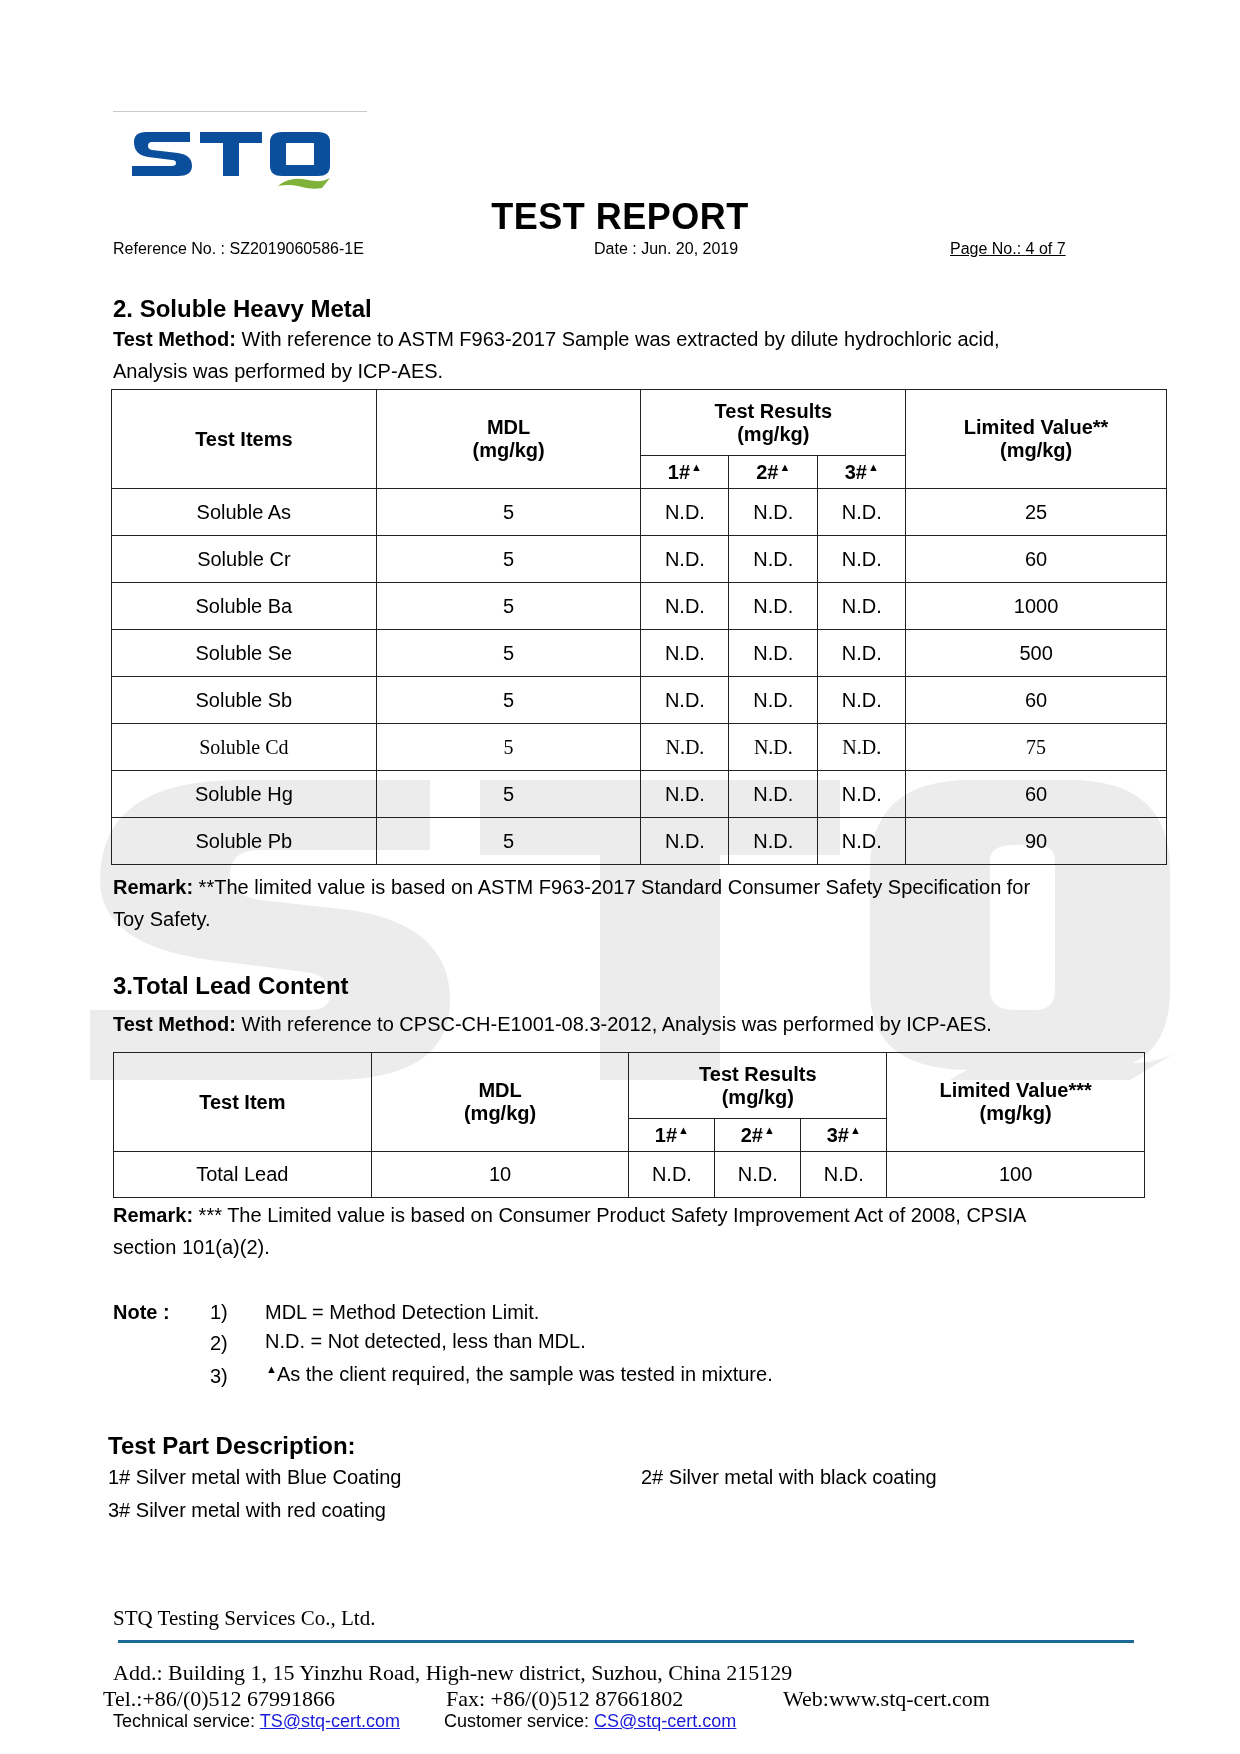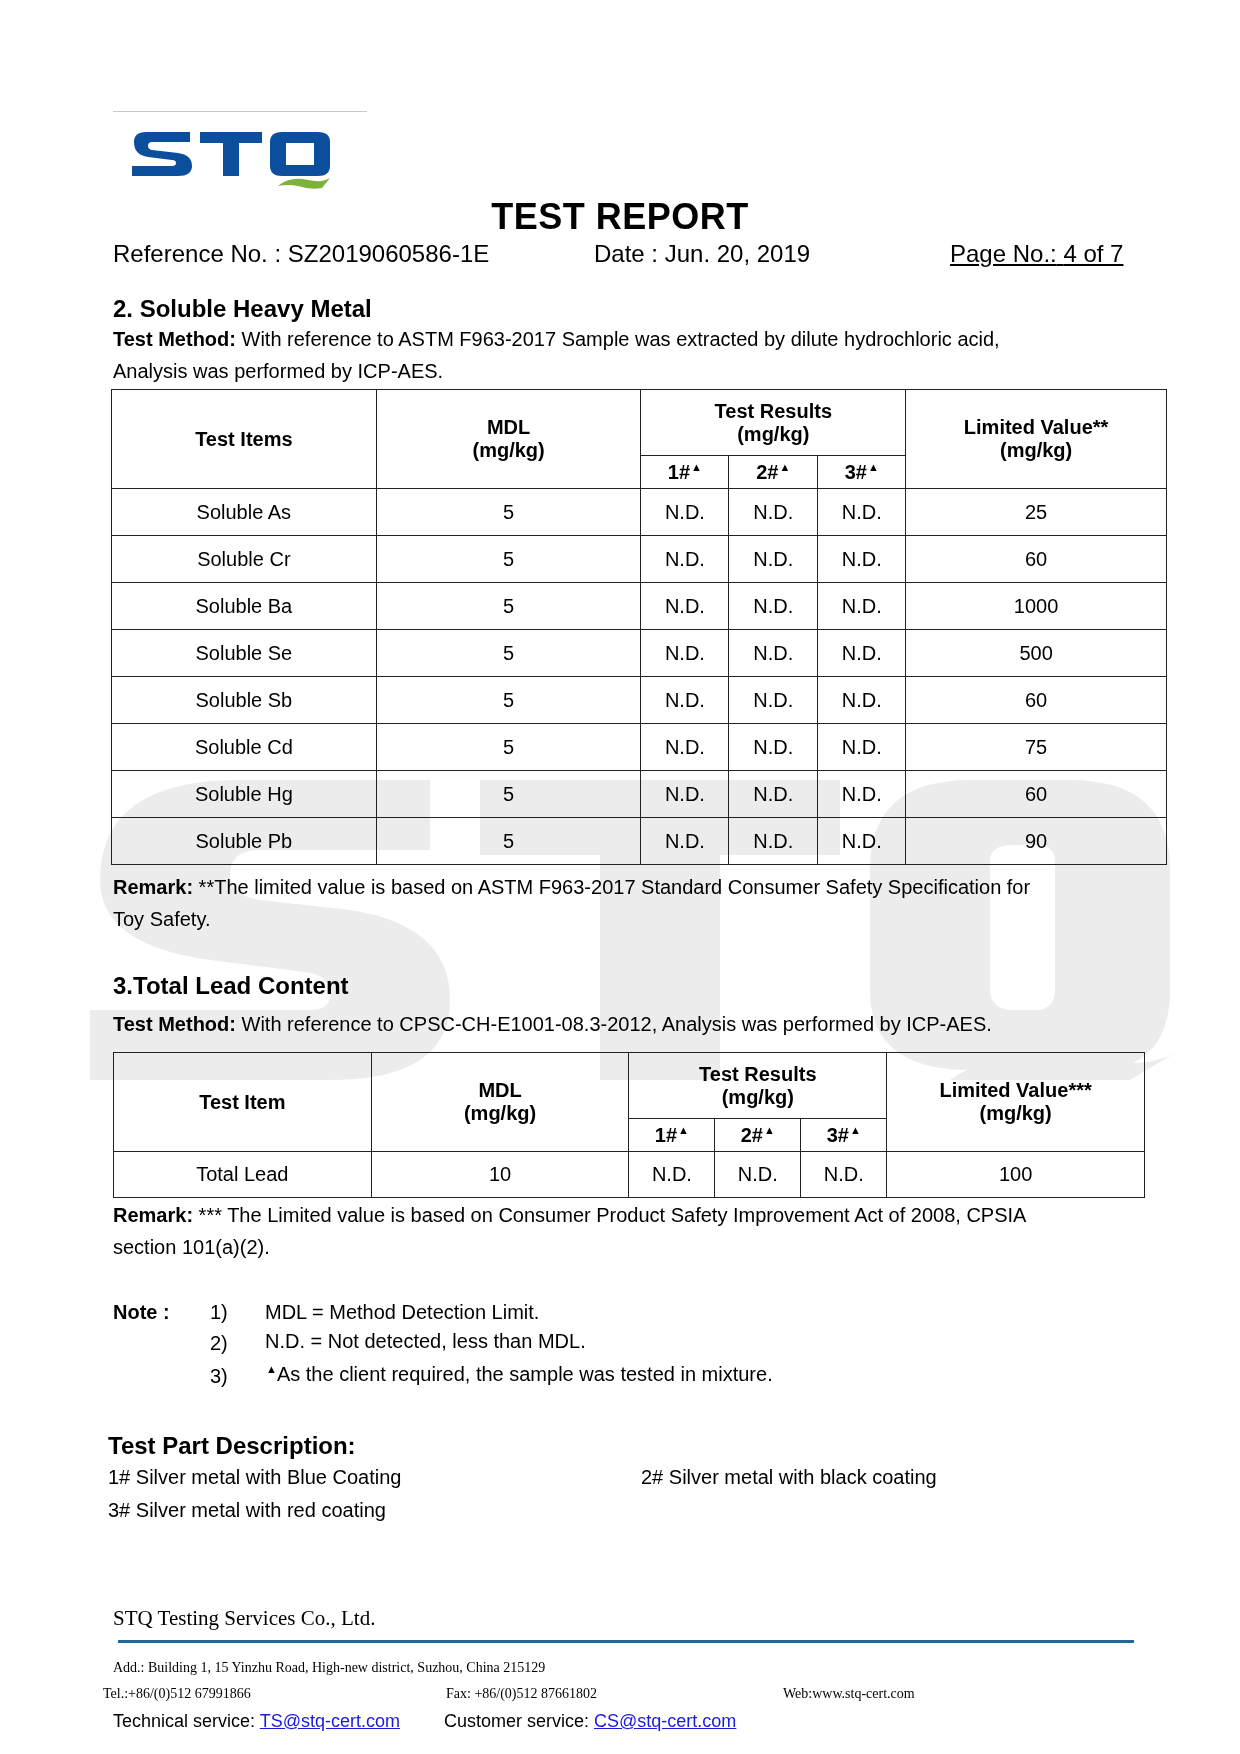--- a/index.html
+++ b/index.html
@@ -2,34 +2,34 @@
 <html><head>
 <meta charset="utf-8">
 <style>
   html, body { margin:0; padding:0; background:#ffffff; }
   body { width:1240px; height:1754px; position:relative; overflow:hidden;
          font-family:"Liberation Sans", sans-serif; color:#000; }
   .watermark { position:absolute; left:70px; top:760px; width:1120px; height:320px; pointer-events:none; }
   .top-rule { position:absolute; left:113px; top:111px; width:254px; height:1px; background:#c8c8c8; }
   .logo { position:absolute; left:130px; top:128px; width:210px; height:62px; }
   .title { position:absolute; left:0; width:1240px; top:196px; text-align:center; font-weight:bold; font-size:36px; letter-spacing:0.5px; }
-  .meta { position:absolute; top:240px; font-size:24px; }
+  .meta { position:absolute; top:240px; font-size:16px; }
   .h2 { position:absolute; left:113px; font-weight:bold; font-size:24px; }
   .para { position:absolute; left:113px; font-size:20px; line-height:32px; }
   .para b { font-weight:bold; }
   table.rt { position:absolute; border-collapse:collapse; font-size:20px; }
   table.rt td, table.rt th { border:1.5px solid #222; text-align:center; padding:0; }
   table.rt th { font-weight:bold; }
   .sup { font-size:11px; vertical-align:super; margin-left:1px; }
   .note-label { position:absolute; left:113px; font-weight:bold; font-size:20px; }
   .note-num { position:absolute; left:210px; font-size:20px; }
   .note-text { position:absolute; left:265px; font-size:20px; }
   .footer-company { position:absolute; left:113px; top:1606px; font-family:"Liberation Serif", serif; font-size:21px; }
   .footer-rule { position:absolute; left:118px; top:1640px; width:1016px; height:3px; background:#1d6a96; }
-  .footer-line { position:absolute; font-family:"Liberation Serif", serif; font-size:14px; }
+  .footer-line { position:absolute; font-family:"Liberation Serif", serif; font-size:22px; }
   .footer-sans { position:absolute; font-size:18px; }
   a.mail { color:#1a1adb; text-decoration:underline; }
 </style>
 </head>
 <body>
 
 <svg class="watermark" viewBox="0 0 1120 320">
   <g fill="#ececec">
     <path d="M30 120 Q30 20 170 20 L360 20 L360 90 L190 90 Q160 90 160 115 Q160 135 190 140 L280 150 Q380 165 380 240 Q380 320 260 320 L20 320 L20 250 L240 250 Q260 250 260 235 Q260 215 235 212 L140 200 Q30 185 30 120 Z"></path>
     <path d="M410 20 L770 20 L770 95 L650 95 L650 320 L530 320 L530 95 L410 95 Z"></path>
@@ -126,21 +126,21 @@
         <td>500</td>
       </tr>
       <tr style="height: 47px;">
         <td>Soluble Sb</td>
         <td>5</td>
         <td>N.D.</td>
         <td>N.D.</td>
         <td>N.D.</td>
         <td>60</td>
       </tr>
-      <tr style="height: 47px;">
+      <tr style="height: 47px; font-family: Liberation Serif, serif;">
         <td>Soluble Cd</td>
         <td>5</td>
         <td>N.D.</td>
         <td>N.D.</td>
         <td>N.D.</td>
         <td>75</td>
       </tr>
       <tr style="height: 47px;">
         <td>Soluble Hg</td>
         <td>5</td>

